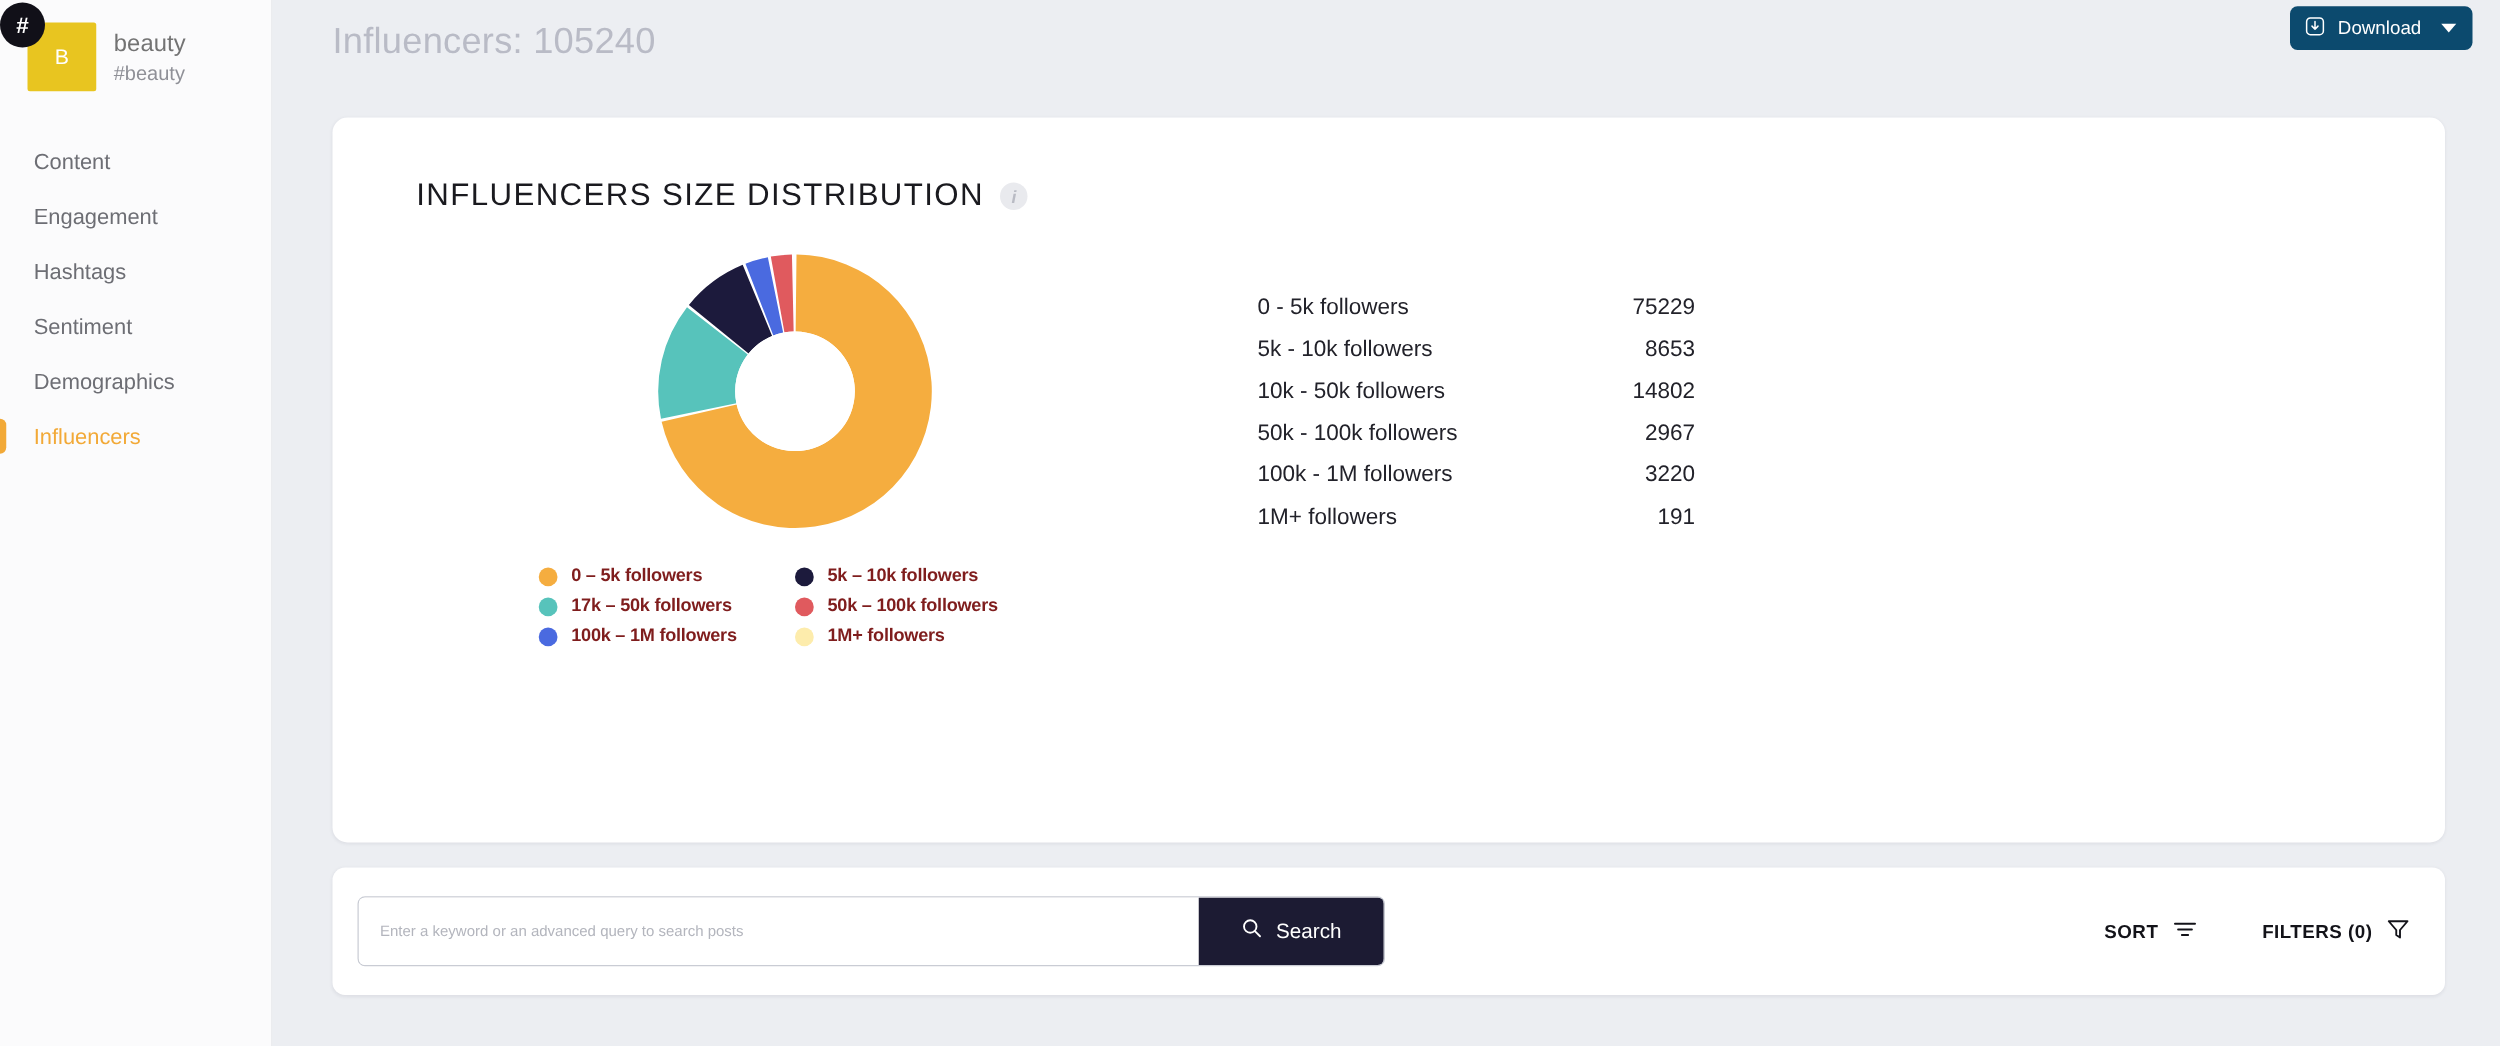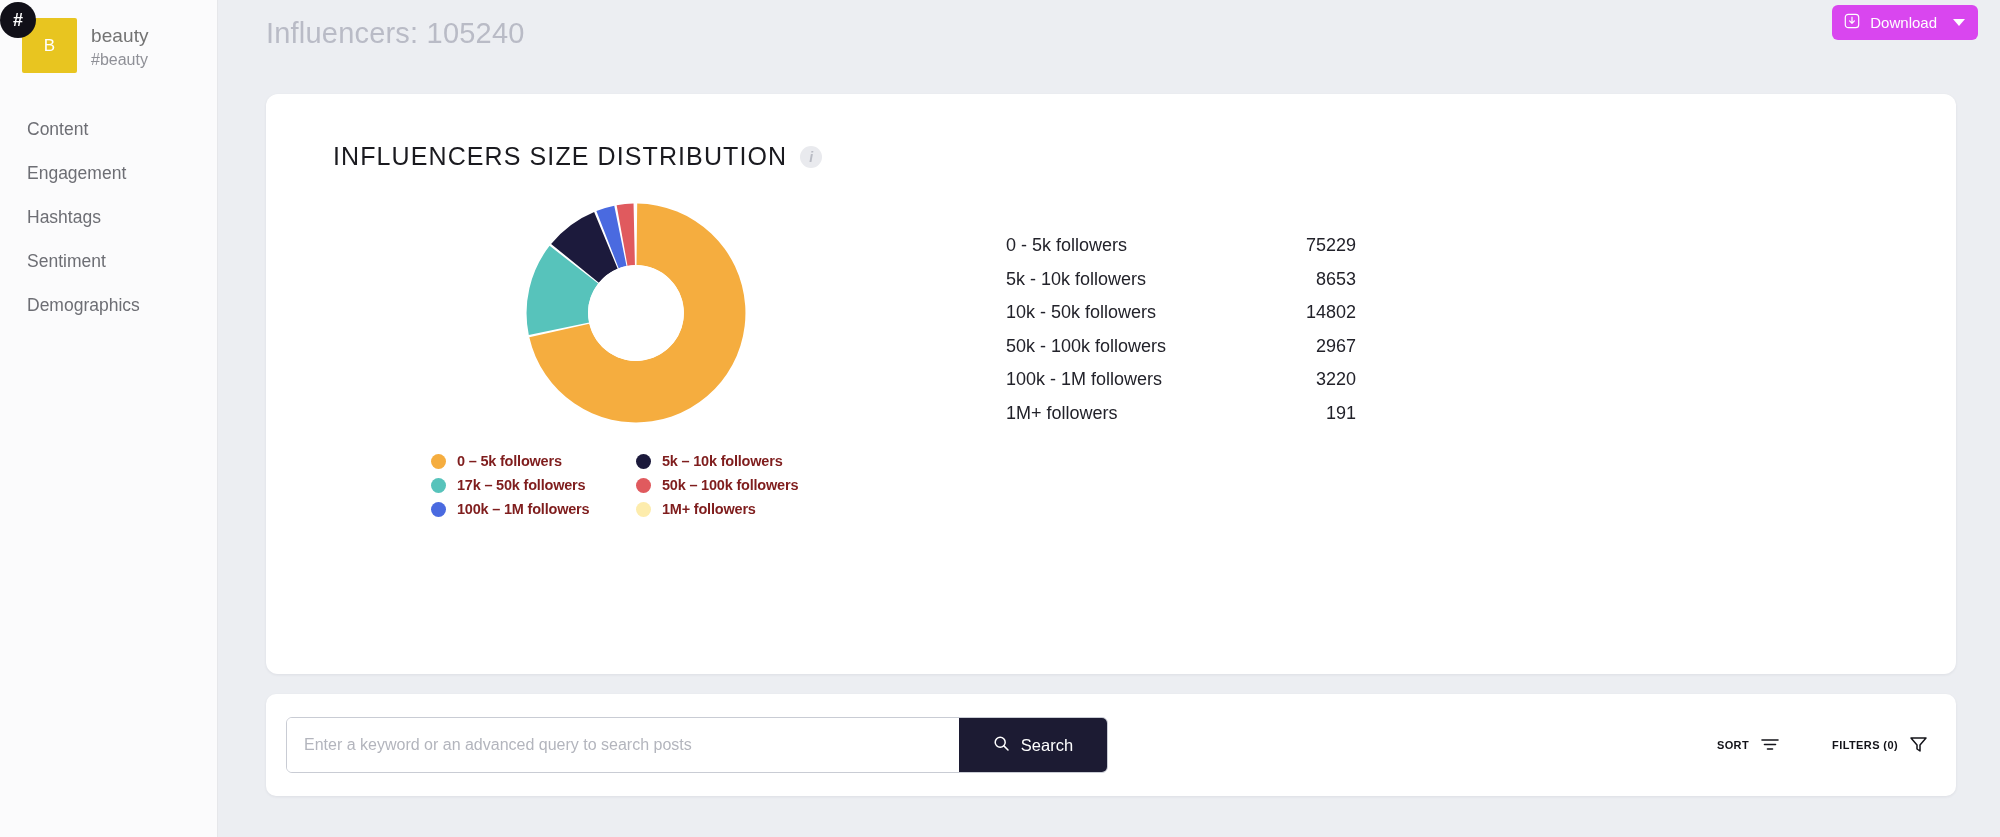--- a/index.html
+++ b/index.html
@@ -47,21 +47,21 @@
 
   
   .main { flex: 1; height: 837px; position: relative; background: #eceef2; }
 
   .topbar { height: 66px; display: flex; align-items: center; padding: 0 0 0 48px; position: relative; }
   .page-title { font-size: 29px; color: #b9bbc6; font-weight: 400; letter-spacing: .2px; }
 
   .download-btn {
     position: absolute; right: 22px; top: 5px;
     height: 35px; padding: 0 13px 0 12px;
-    background: #d946ef; border-radius: 6px; color: #fff;
+    background: #0c4a6e; border-radius: 6px; color: #fff;
     display: flex; align-items: center; gap: 10px;
     font-size: 15px; cursor: pointer;
   }
   .dl-caret { width: 0; height: 0; border-left: 6px solid transparent; border-right: 6px solid transparent; border-top: 7px solid #fff; margin-left: 6px; }
 
   
   .card {
     background: #fff; border-radius: 12px;
     margin: 28px 44px 0 48px; height: 580px; position: relative;
     box-shadow: 0 1px 3px rgba(30,35,60,.07);
@@ -92,29 +92,29 @@
   .stat-value { text-align: right; }
 
   
   .search-card {
     background: #fff; border-radius: 10px;
     margin: 20px 44px 0 48px; height: 102px;
     display: flex; align-items: center; padding: 0 28px 0 20px;
     box-shadow: 0 1px 3px rgba(30,35,60,.07);
   }
   .search-box { display: flex; width: 822px; height: 56px; border: 1px solid #c9ccd4; border-radius: 6px; overflow: hidden; }
-  .search-input { flex: 1; border: none; outline: none; padding: 0 17px; font-size: 16px; color: #0f172a; font-family: "Liberation Sans", sans-serif; }
+  .search-input { flex: 1; border: none; outline: none; padding: 0 17px; font-size: 12px; color: #0f172a; font-family: "Liberation Sans", sans-serif; }
   .search-input::placeholder { color: #b3b5bd; }
   .search-btn {
     width: 148px; background: #1c1b33; color: #fff;
     display: flex; align-items: center; justify-content: center; gap: 11px;
     font-size: 16.5px; cursor: pointer;
   }
   .right-controls { margin-left: auto; display: flex; align-items: center; gap: 52px; }
-  .ctrl { display: flex; align-items: center; gap: 11px; font-size: 11px; font-weight: 700; letter-spacing: .4px; color: #131319; cursor: pointer; }
+  .ctrl { display: flex; align-items: center; gap: 11px; font-size: 15px; font-weight: 700; letter-spacing: .4px; color: #131319; cursor: pointer; }
 </style>
 </head>
 <body>
 
 <div class="app">
 
   <aside class="sidebar">
     <div class="brand">
       <div class="hash-badge">#</div>
       <div class="brand-square">
@@ -125,20 +125,21 @@
         <div class="brand-tag">#beauty</div>
       </div>
     </div>
 
     <nav class="nav">
       <div class="nav-item">Content</div>
       <div class="nav-item">Engagement</div>
       <div class="nav-item">Hashtags</div>
       <div class="nav-item">Sentiment</div>
       <div class="nav-item">Demographics</div>
+      <div class="nav-item active">Influencers</div>
     </nav>
   </aside>
 
   <main class="main">
 
     <div class="topbar">
       <div class="page-title">Influencers: 105240</div>
 
       <div class="download-btn">
         <span>

